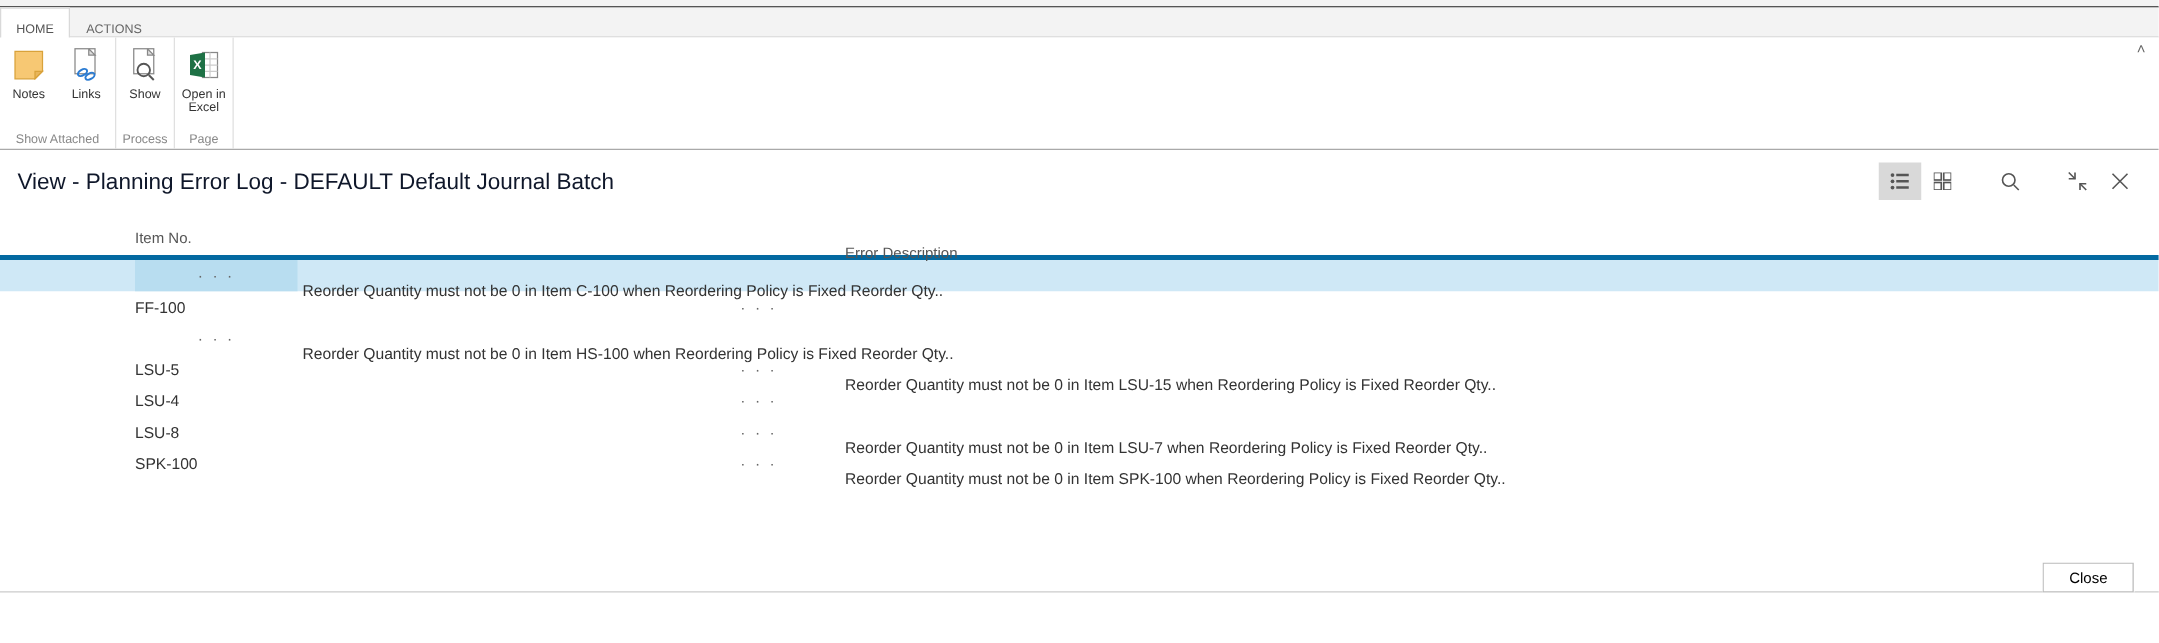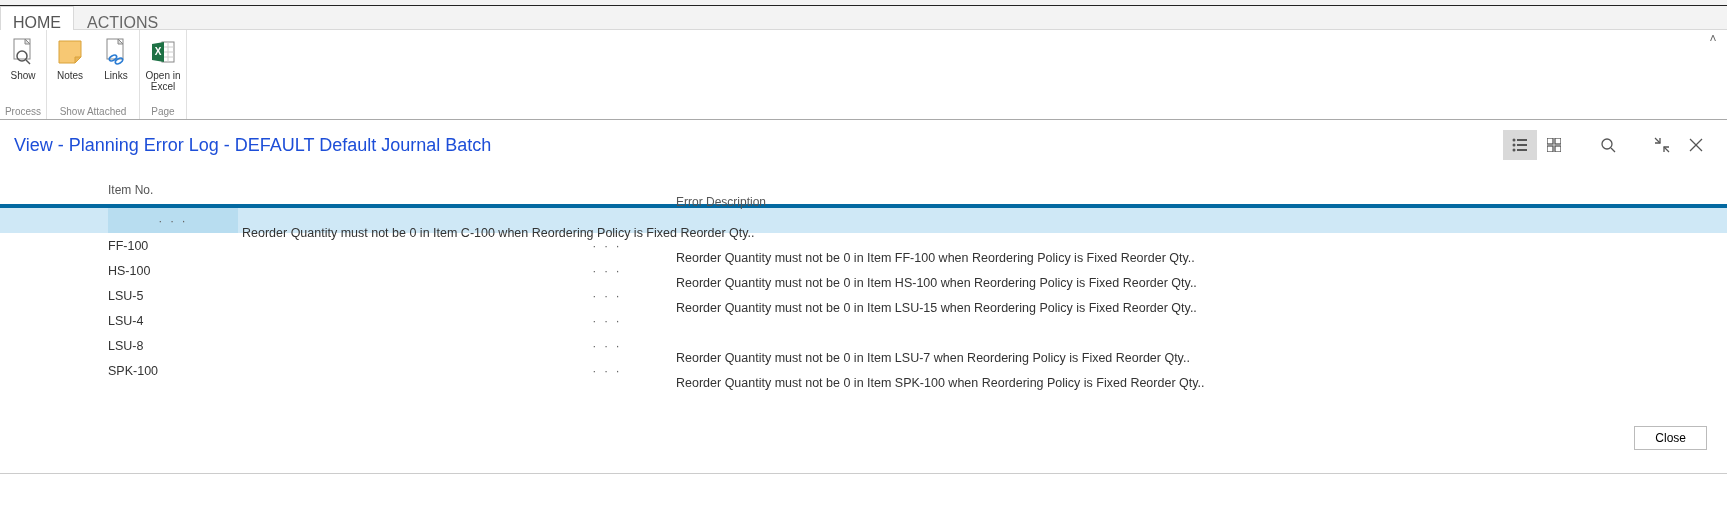--- a/index.html
+++ b/index.html
@@ -18,21 +18,21 @@
   }
   .tabs {
     height: 24px;
     background: #f3f3f3;
     display: flex;
     align-items: stretch;
     border-bottom: 1px solid #d9d9d9;
   }
   .tab {
     padding: 16px 12px;
-    font-size: 16px;
+    font-size: 10px;
     color: #666;
     display: flex;
     align-items: center;
     cursor: pointer;
     border: 1px solid transparent;
     border-bottom: none;
   }
   .tab.active {
     background: #fff;
     border: 1px solid #d9d9d9;
@@ -101,21 +101,21 @@
   }
   .header {
     display: flex;
     align-items: center;
     padding: 10px 14px 6px 14px;
     min-height: 40px;
   }
   .header-title {
     font-size: 18px;
     font-weight: 400;
-    color: #1d4ed8;
+    color: #0f172a;
     flex: 1;
   }
   .header-tools {
     display: flex;
     align-items: center;
     gap: 0;
   }
   .tool-btn {
     width: 34px;
     height: 30px;
@@ -166,21 +166,21 @@
     align-items:center;
     justify-content:center;
   }
   .row .col-item, .row .col-desc {
     overflow: hidden;
     text-overflow: ellipsis;
     white-space: nowrap;
   }
   .close-wrap {
     position: fixed;
-    bottom: 64px;
+    bottom: 40px;
     right: 20px;
   }
   .close-btn {
     border: 1px solid #bbb;
     background: #fff;
     padding: 4px 20px;
     font-size: 12px;
     cursor: pointer;
   }
   .bottombar {
@@ -195,61 +195,61 @@
 <body>
 
 <div class="topbar"></div>
 
 <div class="tabs">
   <div class="tab active">HOME</div>
   <div class="tab">ACTIONS</div>
 </div>
 
 <div class="ribbon">
+  <div class="ribbon-group">
+    <div class="ribbon-items">
+      <div class="ribbon-item">
+        <div class="ribbon-icon">
+          <svg width="26" height="26" viewBox="0 0 26 26">
+            <path d="M2 2 H24 V18 L18 24 H2 Z" fill="#f7c873" stroke="#d9a23a"></path>
+            <path d="M24 18 L18 18 L18 24 Z" fill="#e8b55a" stroke="#d9a23a"></path>
+          </svg>
+        </div>
+        <div class="ribbon-label">Notes</div>
+      </div>
+      <div class="ribbon-item">
+        <div class="ribbon-icon">
+          <svg width="26" height="28" viewBox="0 0 26 28">
+            <rect x="4" y="1" width="16" height="20" fill="#fff" stroke="#888"></rect>
+            <polyline points="15,1 20,6 15,6 15,1" fill="#ddd" stroke="#888"></polyline>
+            <ellipse cx="10" cy="20" rx="4" ry="2.3" transform="rotate(-30 10 20)" fill="none" stroke="#2b7cd3" stroke-width="1.6"></ellipse>
+            <ellipse cx="16" cy="23" rx="4" ry="2.3" transform="rotate(-30 16 23)" fill="none" stroke="#2b7cd3" stroke-width="1.6"></ellipse>
+          </svg>
+        </div>
+        <div class="ribbon-label">Links</div>
+      </div>
+    </div>
+    <div class="ribbon-group-label">Show Attached</div>
+  </div>
+
   <div class="ribbon-group">
     <div class="ribbon-items">
       <div class="ribbon-item">
         <div class="ribbon-icon">
           <svg width="26" height="28" viewBox="0 0 26 28">
             <rect x="4" y="1" width="16" height="20" fill="#fff" stroke="#888"></rect>
             <polyline points="15,1 20,6 15,6 15,1" fill="#ddd" stroke="#888"></polyline>
             <circle cx="12" cy="18" r="5" fill="none" stroke="#555" stroke-width="1.5"></circle>
             <line x1="16" y1="22" x2="20" y2="26" stroke="#555" stroke-width="1.5"></line>
           </svg>
         </div>
         <div class="ribbon-label">Show</div>
       </div>
     </div>
     <div class="ribbon-group-label">Process</div>
-  </div>
-
-  <div class="ribbon-group">
-    <div class="ribbon-items">
-      <div class="ribbon-item">
-        <div class="ribbon-icon">
-          <svg width="26" height="26" viewBox="0 0 26 26">
-            <path d="M2 2 H24 V18 L18 24 H2 Z" fill="#f7c873" stroke="#d9a23a"></path>
-            <path d="M24 18 L18 18 L18 24 Z" fill="#e8b55a" stroke="#d9a23a"></path>
-          </svg>
-        </div>
-        <div class="ribbon-label">Notes</div>
-      </div>
-      <div class="ribbon-item">
-        <div class="ribbon-icon">
-          <svg width="26" height="28" viewBox="0 0 26 28">
-            <rect x="4" y="1" width="16" height="20" fill="#fff" stroke="#888"></rect>
-            <polyline points="15,1 20,6 15,6 15,1" fill="#ddd" stroke="#888"></polyline>
-            <ellipse cx="10" cy="20" rx="4" ry="2.3" transform="rotate(-30 10 20)" fill="none" stroke="#2b7cd3" stroke-width="1.6"></ellipse>
-            <ellipse cx="16" cy="23" rx="4" ry="2.3" transform="rotate(-30 16 23)" fill="none" stroke="#2b7cd3" stroke-width="1.6"></ellipse>
-          </svg>
-        </div>
-        <div class="ribbon-label">Links</div>
-      </div>
-    </div>
-    <div class="ribbon-group-label">Show Attached</div>
   </div>
 
   <div class="ribbon-group">
     <div class="ribbon-items">
       <div class="ribbon-item">
         <div class="ribbon-icon">
           <svg width="26" height="26" viewBox="0 0 26 26">
             <rect x="12" y="3" width="12" height="20" fill="#fff" stroke="#888"></rect>
             <line x1="12" y1="8" x2="24" y2="8" stroke="#ccc"></line>
             <line x1="12" y1="13" x2="24" y2="13" stroke="#ccc"></line>
@@ -326,25 +326,23 @@
     <div id="rows-container">
         <div class="row selected">
           <div class="col-indent"></div>
           <div class="col-act">· · ·</div>
           <div class="col-desc">Reorder Quantity must not be 0 in Item C-100 when Reordering Policy is Fixed Reorder Qty..</div>
         </div>
         <div class="row">
           <div class="col-indent"></div>
           <div class="col-item">FF-100</div>
           <div class="col-act">· · ·</div>
-          <div class="col-desc">Reorder Quantity must not be 0 in Item FF-100 when Reordering Policy is Fixed Reorder Qty..</div>
-        </div>
-        <div class="row">
-          <div class="col-indent"></div>
-          <div class="col-item">HS-100</div>
+        </div>
+        <div class="row">
+          <div class="col-indent"></div>
           <div class="col-act">· · ·</div>
           <div class="col-desc">Reorder Quantity must not be 0 in Item HS-100 when Reordering Policy is Fixed Reorder Qty..</div>
         </div>
         <div class="row">
           <div class="col-indent"></div>
           <div class="col-item">LSU-5</div>
           <div class="col-act">· · ·</div>
           <div class="col-desc">Reorder Quantity must not be 0 in Item LSU-15 when Reordering Policy is Fixed Reorder Qty..</div>
         </div>
         <div class="row">

